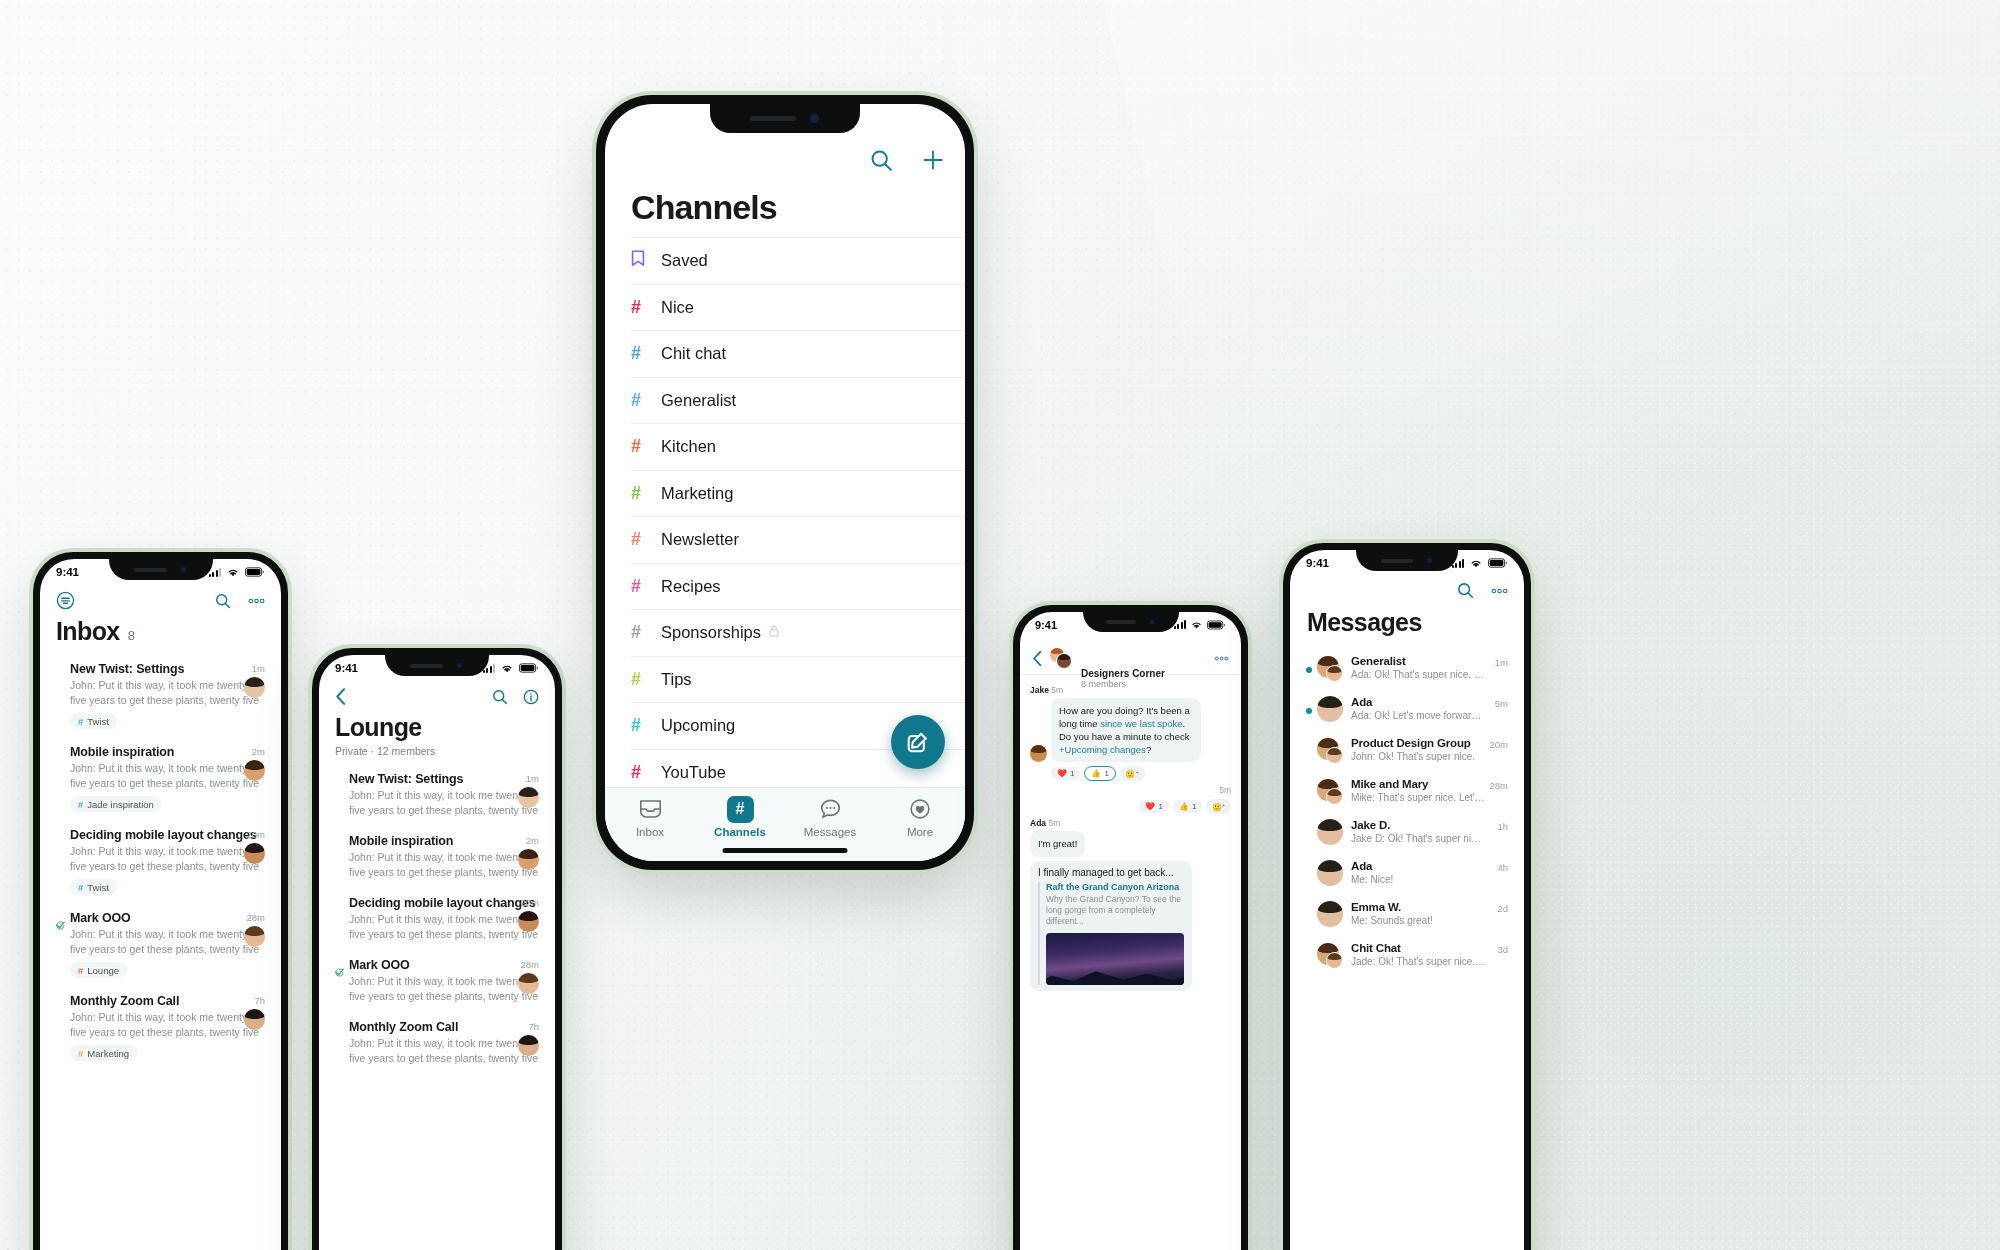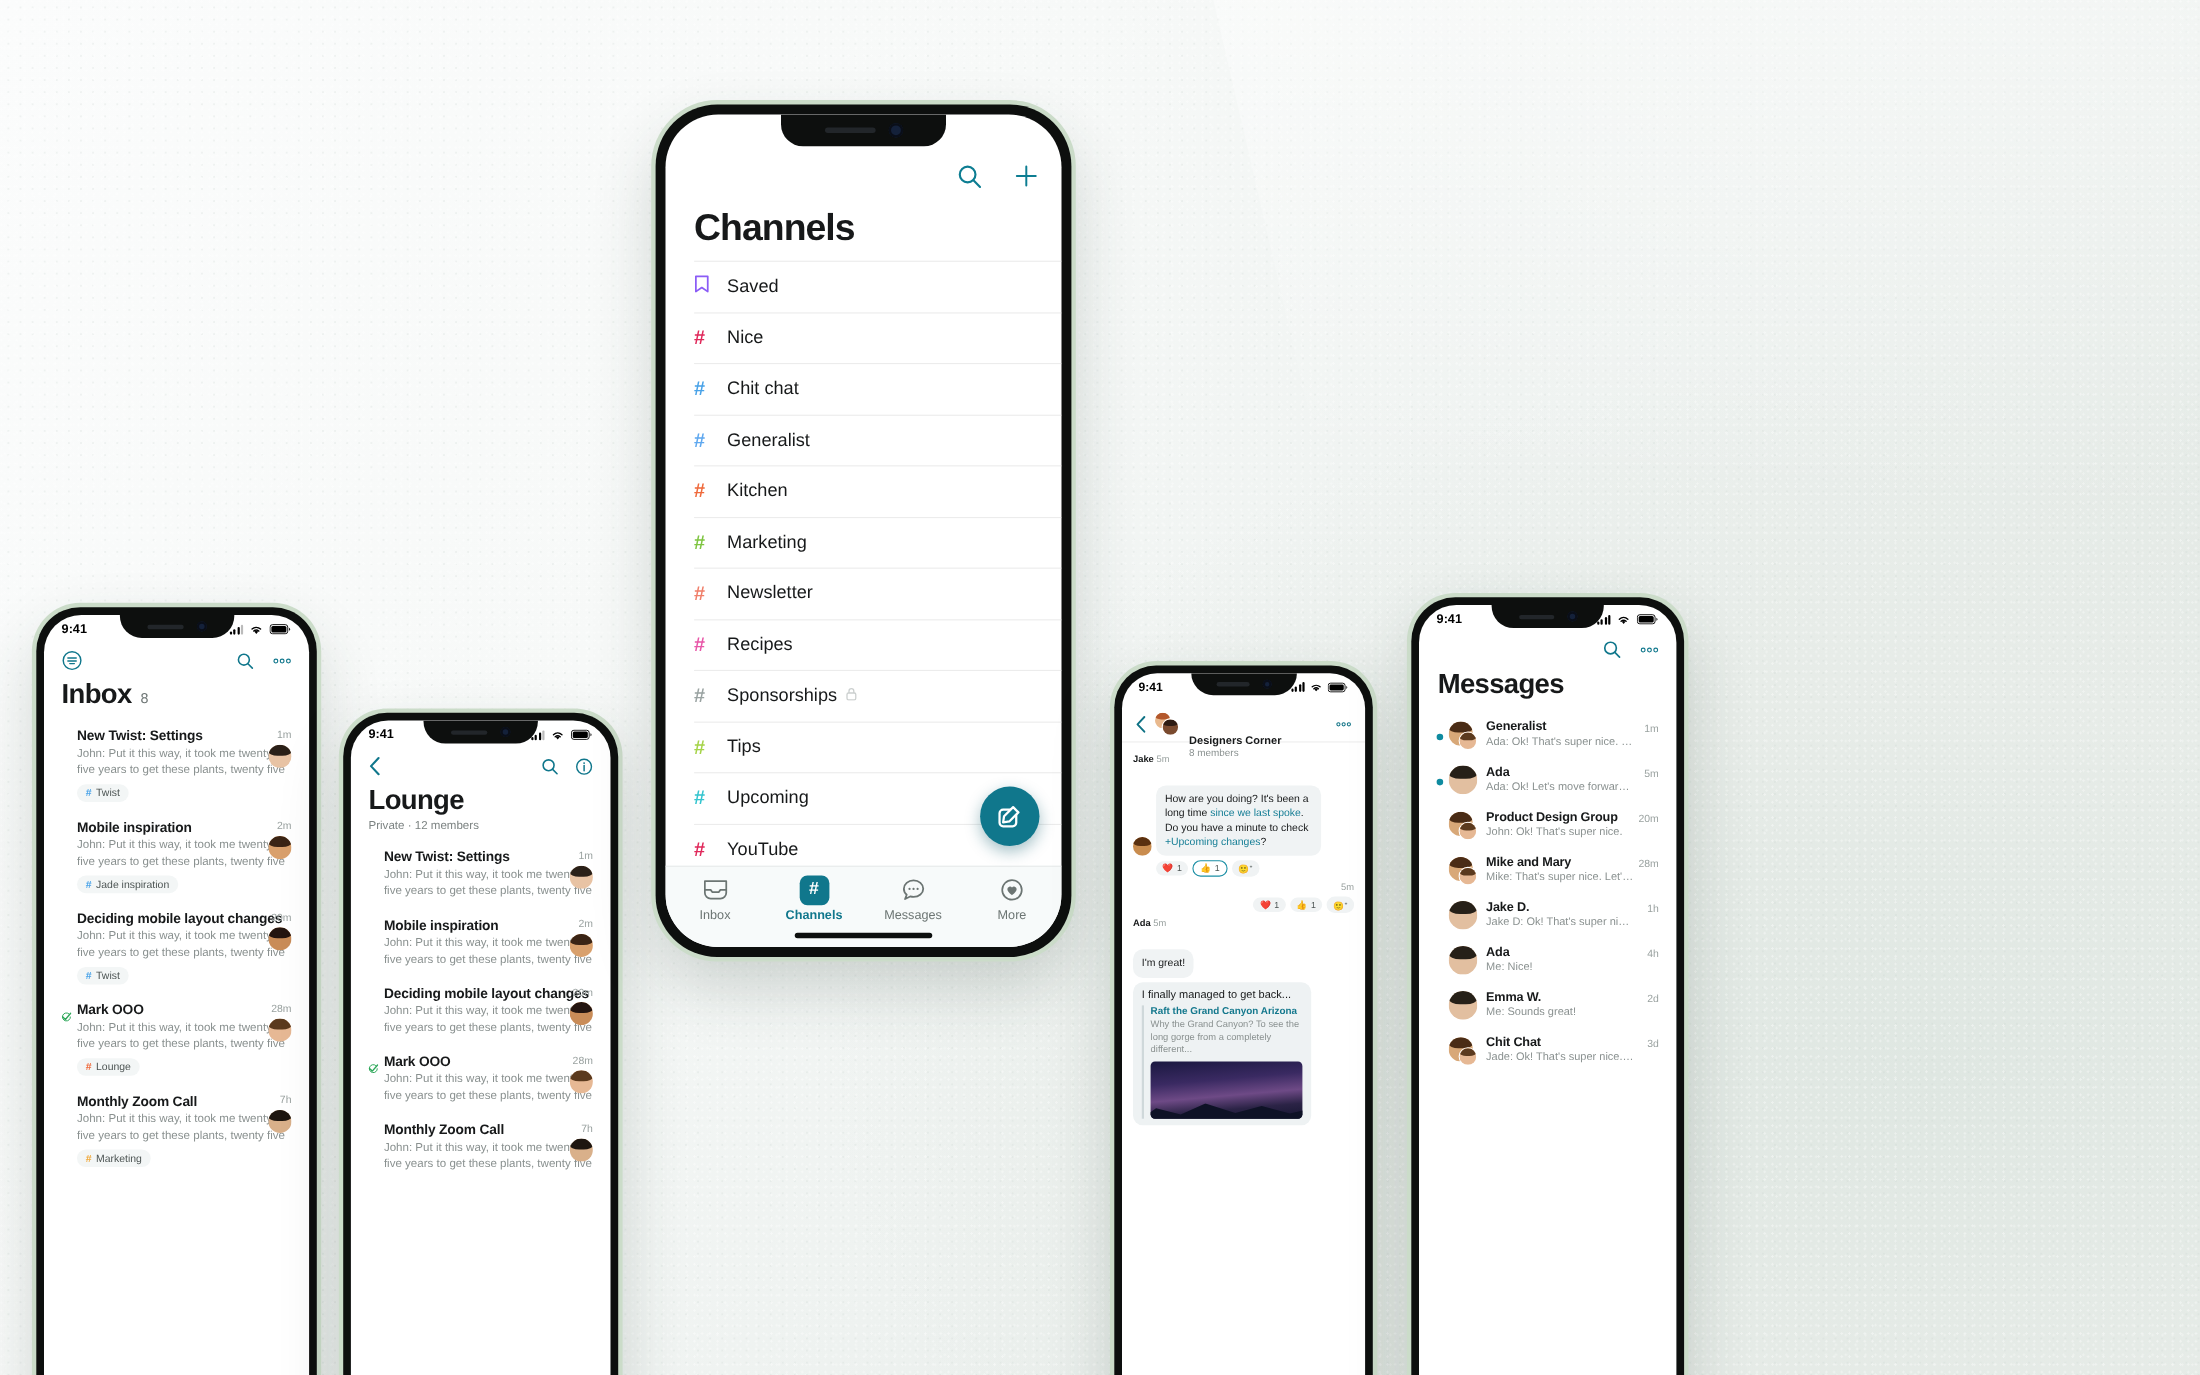--- a/index.html
+++ b/index.html
@@ -257,21 +257,21 @@
 
   .dc-body { position: absolute; top: 64px; left: 0; right: 0; bottom: 0;
              padding: 5px 10px; overflow: hidden; }
   .dc-meta { font-size: 8.5px; color: #17191a; margin: 4px 0 3px; }
   .dc-meta b { font-weight: 700; }
   .dc-meta span { color: #9aa2a0; font-weight: 400; }
   .dc-rowin { display: flex; align-items: flex-end; gap: 4px; }
   .dc-avatar { width: 17px; height: 17px; border-radius: 50%; overflow: hidden; flex: none; }
   .bub {
     font-size: 9.5px; line-height: 1.38; border-radius: 9px;
-    padding: 6px 8px; max-width: 150px; color: #17191a; margin-top: 16px;
+    padding: 6px 8px; max-width: 150px; color: #17191a;
   }
   .bub.grey { background: #f0f3f4; }
   .bub.blue { background: #cfe9f3; }
   .bub .lnk { color: #177f96; }
   .bub .men { color: #0e7186; font-weight: 700; }
   .rx { display: flex; align-items: center; gap: 4px; margin: 4px 0 2px 21px; }
   .rx.right { justify-content: flex-end; margin-left: 0; margin-right: 0; }
   .pill {
     display: inline-flex; align-items: center; gap: 3px;
     background: #f0f3f4; border-radius: 10px; padding: 2px 6px;

